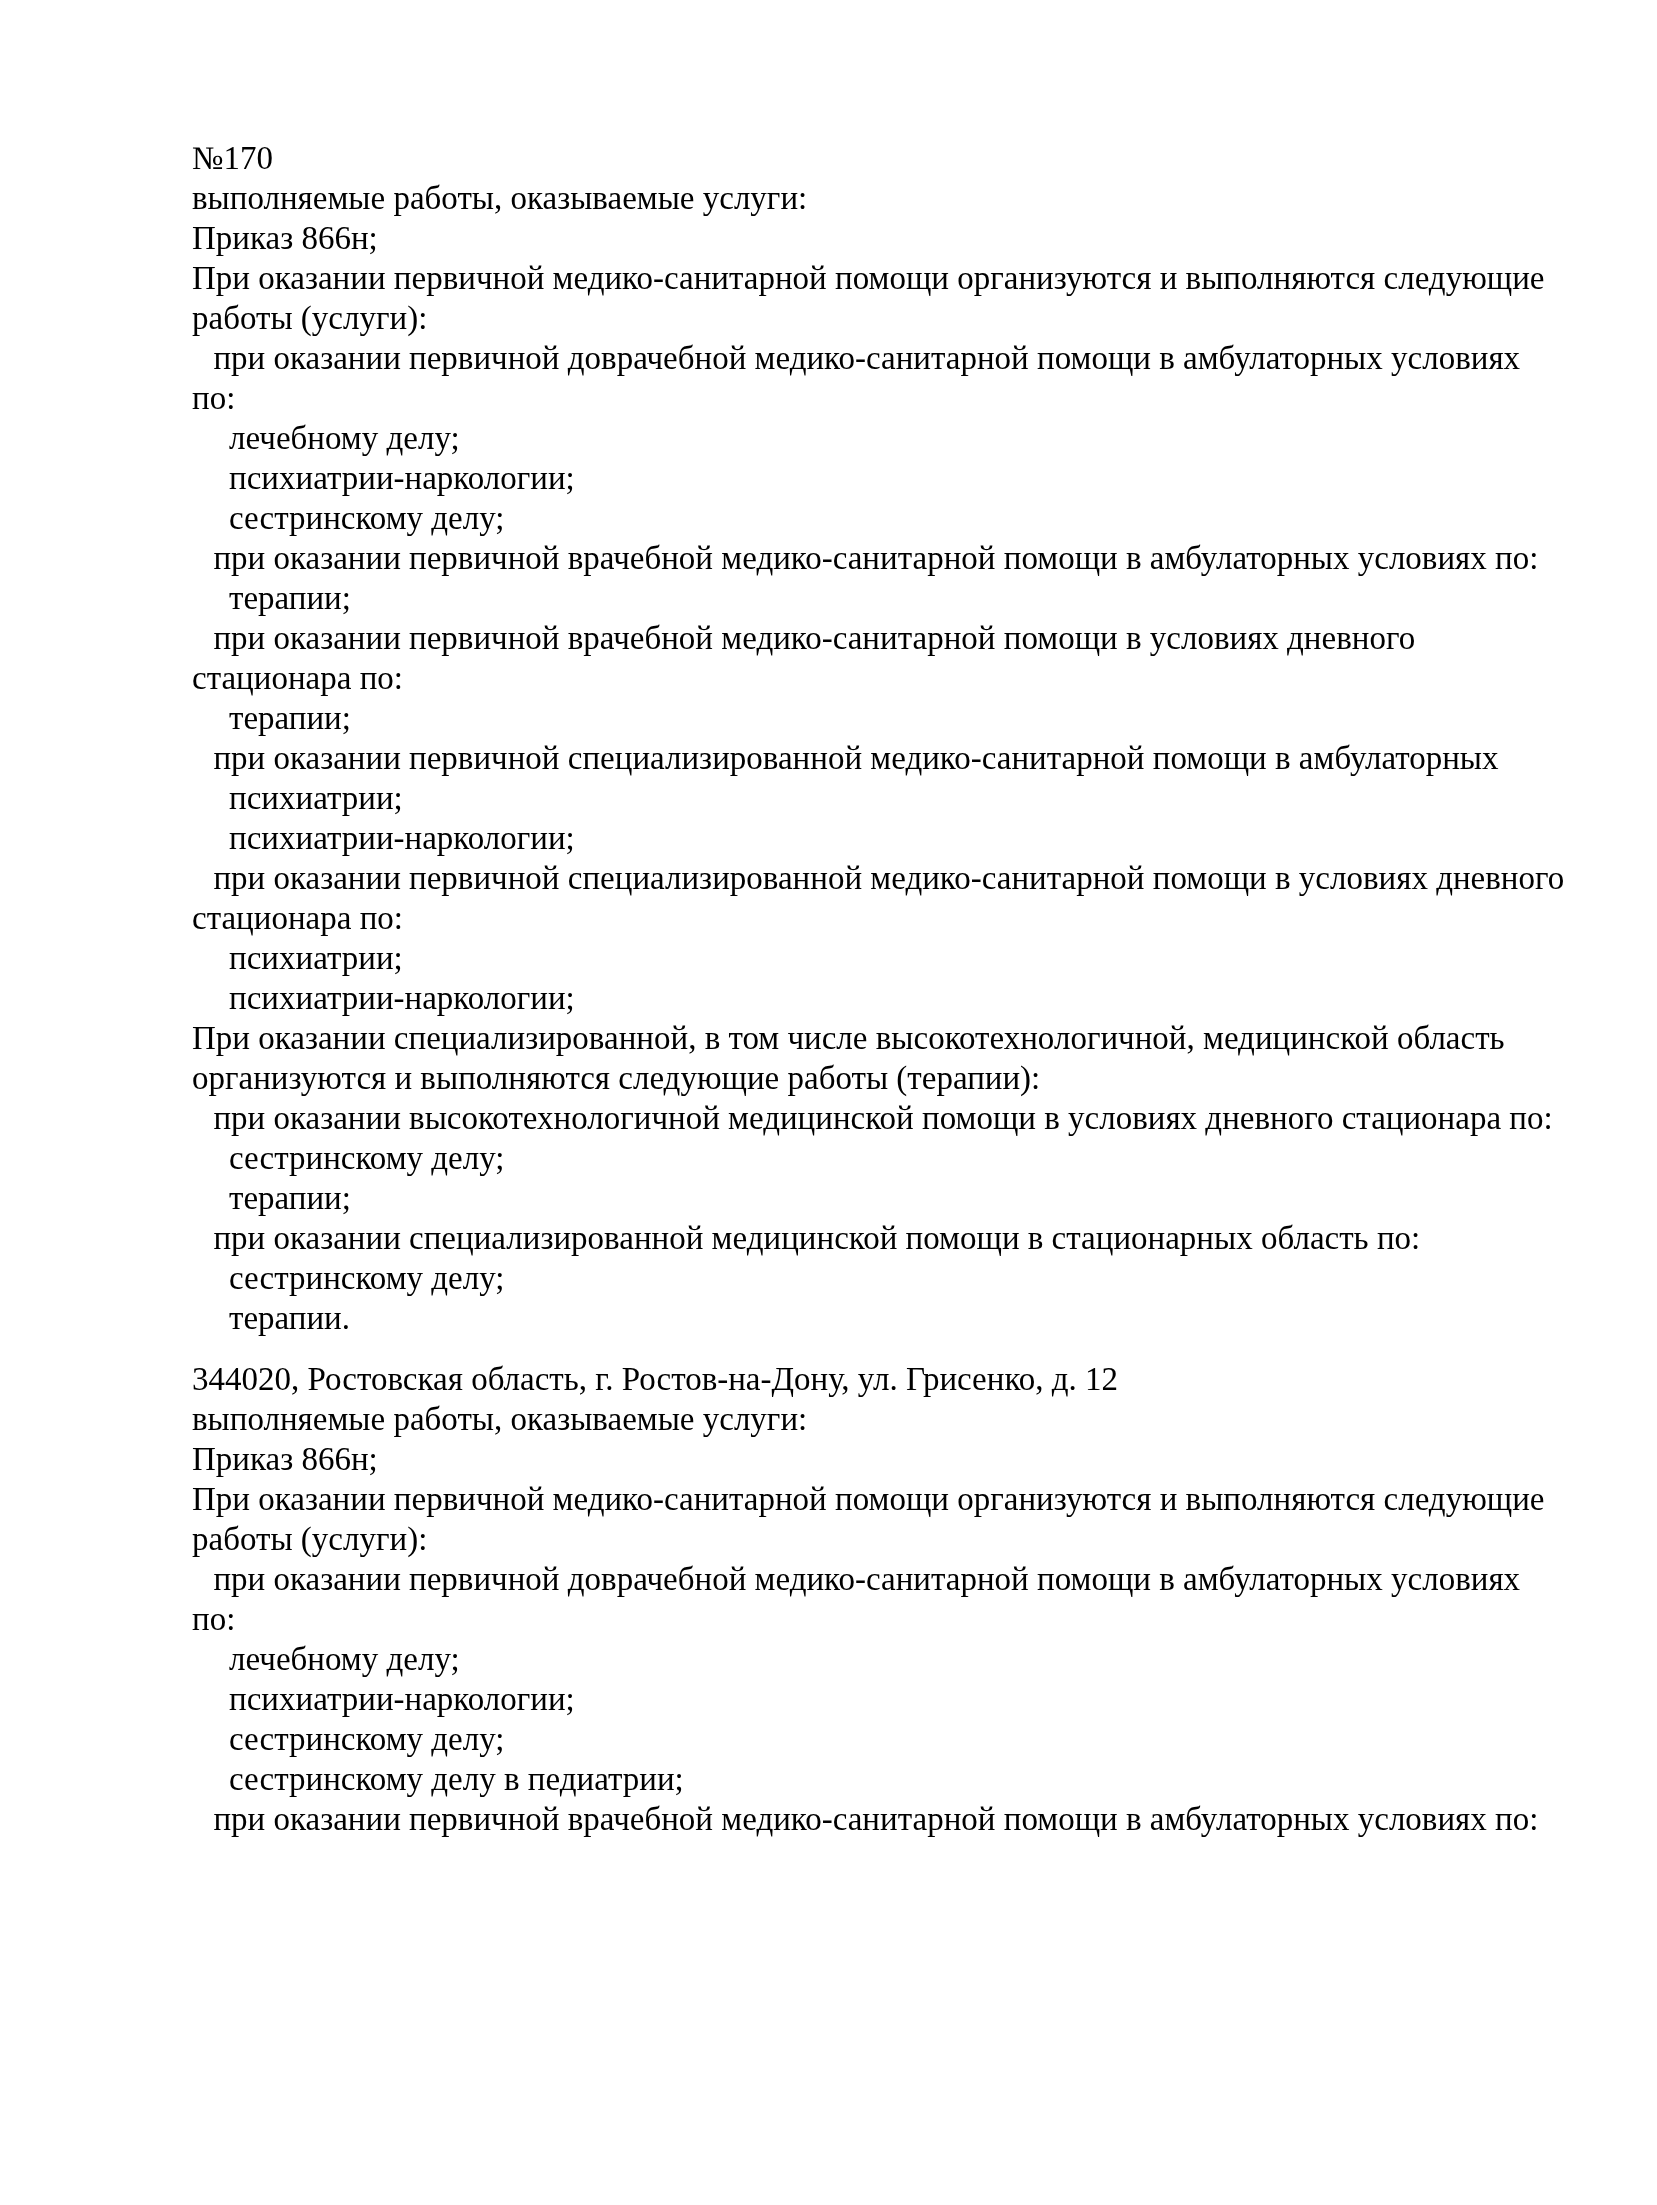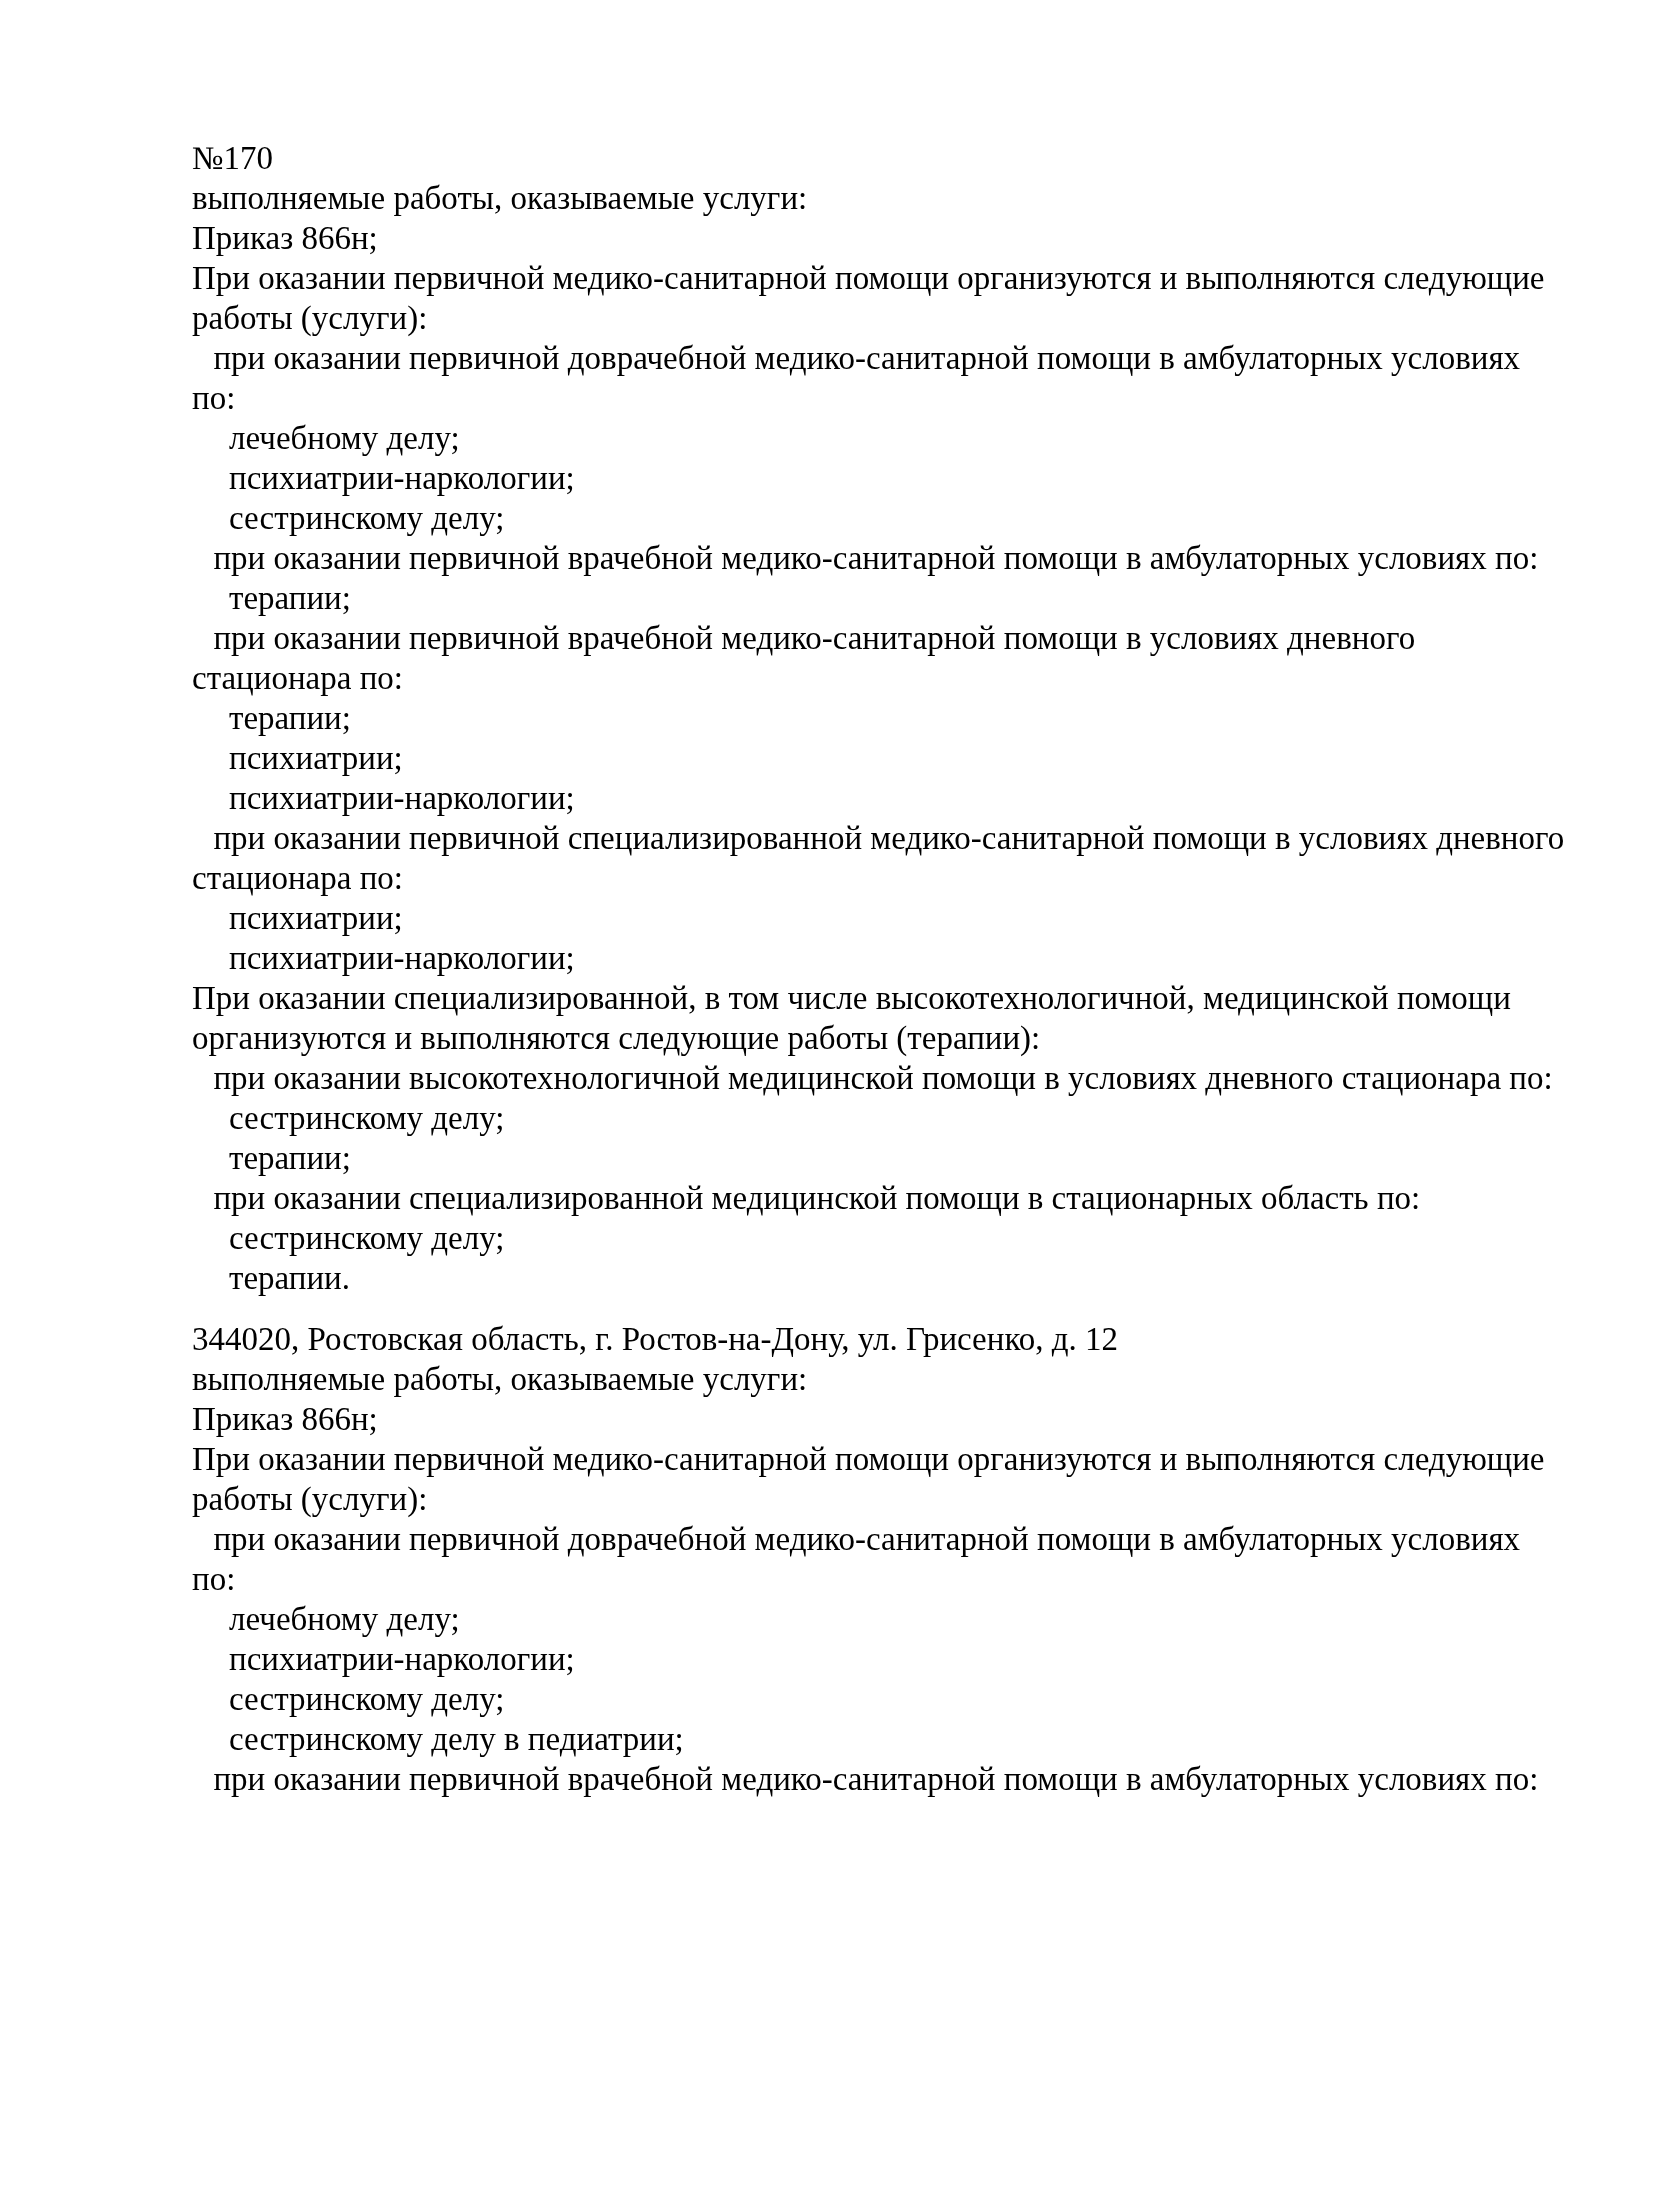--- a/index.html
+++ b/index.html
@@ -44,27 +44,28 @@
       <div class="line i1">при оказании первичной доврачебной медико-санитарной помощи в амбулаторных условиях</div>
       <div class="line i0">по:</div>
       <div class="line i2">лечебному делу;</div>
       <div class="line i2">психиатрии-наркологии;</div>
       <div class="line i2">сестринскому делу;</div>
       <div class="line i1">при оказании первичной врачебной медико-санитарной помощи в амбулаторных условиях по:</div>
       <div class="line i2">терапии;</div>
       <div class="line i1">при оказании первичной врачебной медико-санитарной помощи в условиях дневного</div>
       <div class="line i0">стационара по:</div>
       <div class="line i2">терапии;</div>
+      <div class="line i1">при оказании первичной специализированной медико-санитарной помощи в амбулаторных</div>
       <div class="line i2">психиатрии;</div>
       <div class="line i2">психиатрии-наркологии;</div>
       <div class="line i1">при оказании первичной специализированной медико-санитарной помощи в условиях дневного</div>
       <div class="line i0">стационара по:</div>
       <div class="line i2">психиатрии;</div>
       <div class="line i2">психиатрии-наркологии;</div>
-      <div class="line i0">При оказании специализированной, в том числе высокотехнологичной, медицинской помощи</div>
+      <div class="line i0">При оказании специализированной, в том числе высокотехнологичной, медицинской область</div>
       <div class="line i0">организуются и выполняются следующие работы (терапии):</div>
       <div class="line i1">при оказании высокотехнологичной медицинской помощи в условиях дневного стационара по:</div>
       <div class="line i2">сестринскому делу;</div>
       <div class="line i2">терапии;</div>
       <div class="line i1">при оказании специализированной медицинской помощи в стационарных область по:</div>
       <div class="line i2">сестринскому делу;</div>
       <div class="line i2">терапии.</div>
     </section>
   <section class="doc-section section-gap">
       <div class="line i0">344020, Ростовская область, г. Ростов-на-Дону, ул. Грисенко, д. 12</div>

